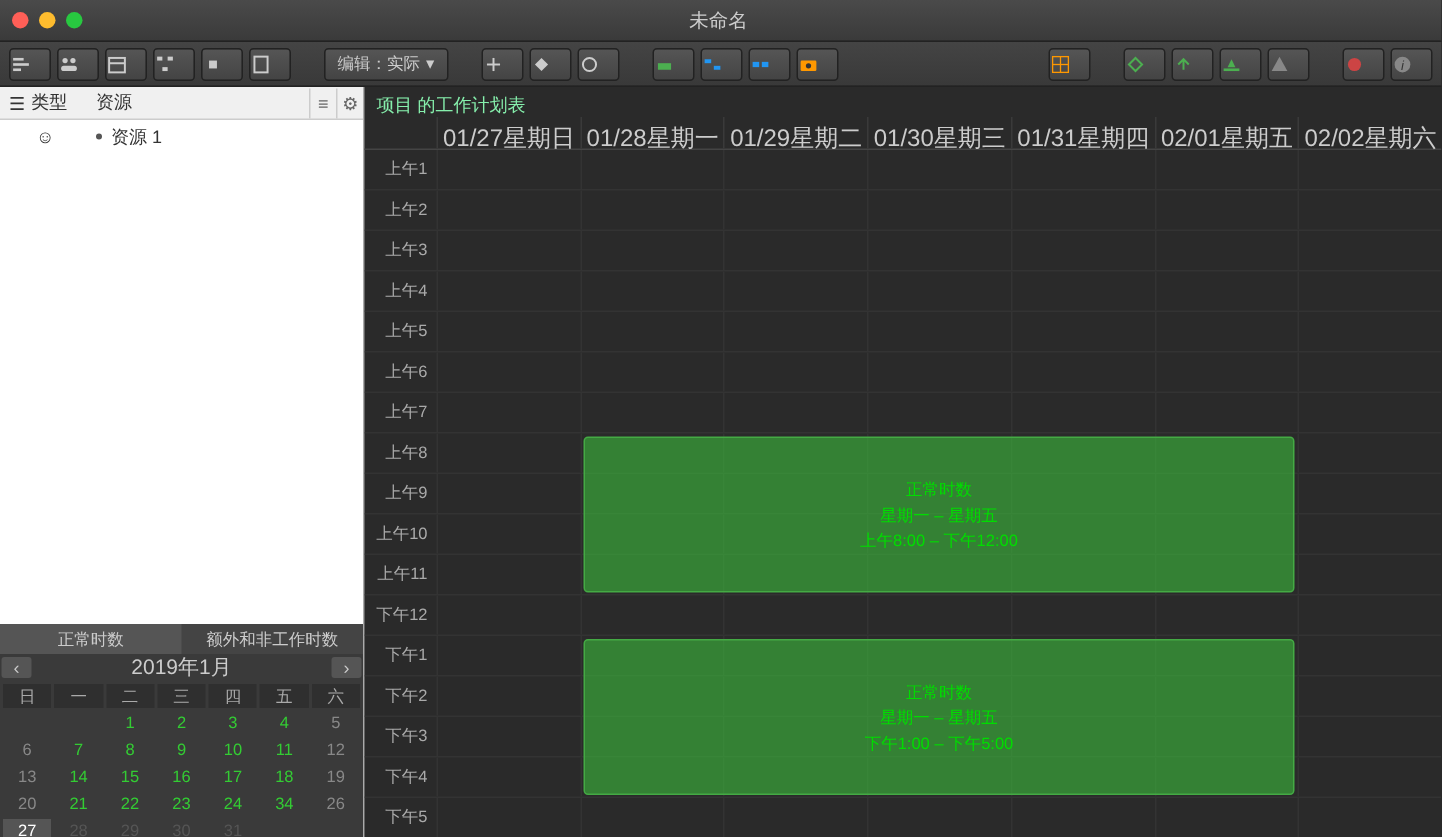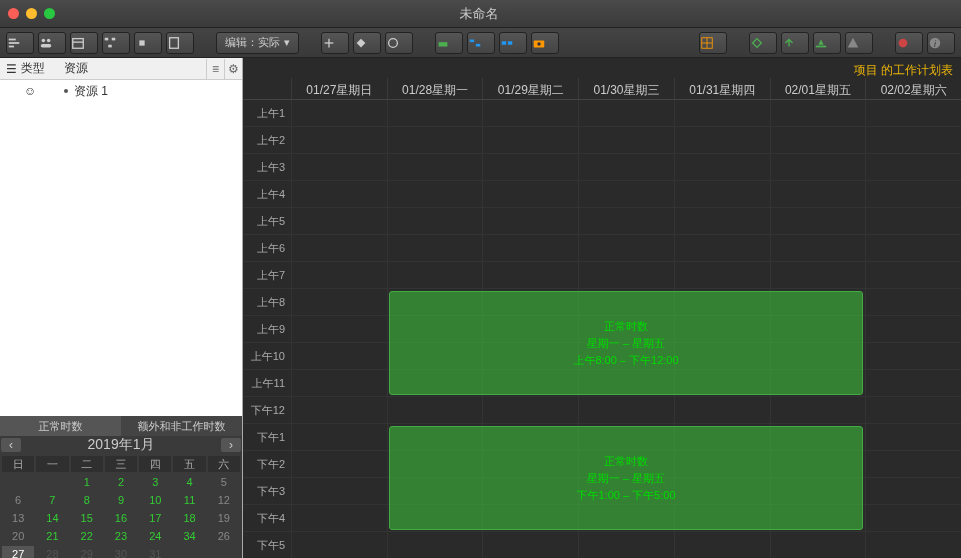--- a/index.html
+++ b/index.html
@@ -43,24 +43,24 @@
 .cal-head .month { flex: 1; text-align: center; font-size: 14px; }
 .cal { width: 100%; }
 .cal th, .cal td { width: 14.28%; height: 16px; text-align: center; font-size: 11px; }
 .cal th { background: #2f2f2f; color: #aaa; font-weight: normal; }
 .cal td { color: #888; }
 .cal td.work { color: #3c3; }
 .cal td.today { background: #555; color: #fff; }
 .cal td.dim { color: #555; }
 
 .content { flex: 1; background: #2a2a2a; display: flex; flex-direction: column; }
-.sched-title { height: 20px; padding: 4px 8px 0; color: #eab308; font-size: 12px; text-align: right; }
+.sched-title { height: 20px; padding: 4px 8px 0; color: #86efac; font-size: 12px; }
 .grid-head { height: 22px; display: flex; border-bottom: 1px solid #444; }
 .time-col { width: 48px; }
-.day-col { flex: 1; text-align: center; color: #ccc; font-size: 12px; padding-top: 4px; border-left: 1px solid #3a3a3a; }
+.day-col { flex: 1; text-align: center; color: #ccc; font-size: 16px; padding-top: 4px; border-left: 1px solid #3a3a3a; }
 
 .grid-body { flex: 1; position: relative; overflow: hidden; }
 .hour-row { height: 27px; display: flex; border-bottom: 1px solid #333; }
 .hour-row .lbl { width: 48px; text-align: right; padding-right: 6px; color: #aaa; font-size: 11px; line-height: 27px; }
 .hour-row .cells { flex: 1; display: flex; }
 .hour-row .cell { flex: 1; border-left: 1px solid #333; }
 
 .block { position: absolute; background: rgba(60,200,60,0.55); border: 1px solid #4a4; border-radius: 3px; color: #0a0; font-size: 11px; display: flex; flex-direction: column; align-items: center; justify-content: center; gap: 2px; }
 .block .t { color: #0d0; }
 

